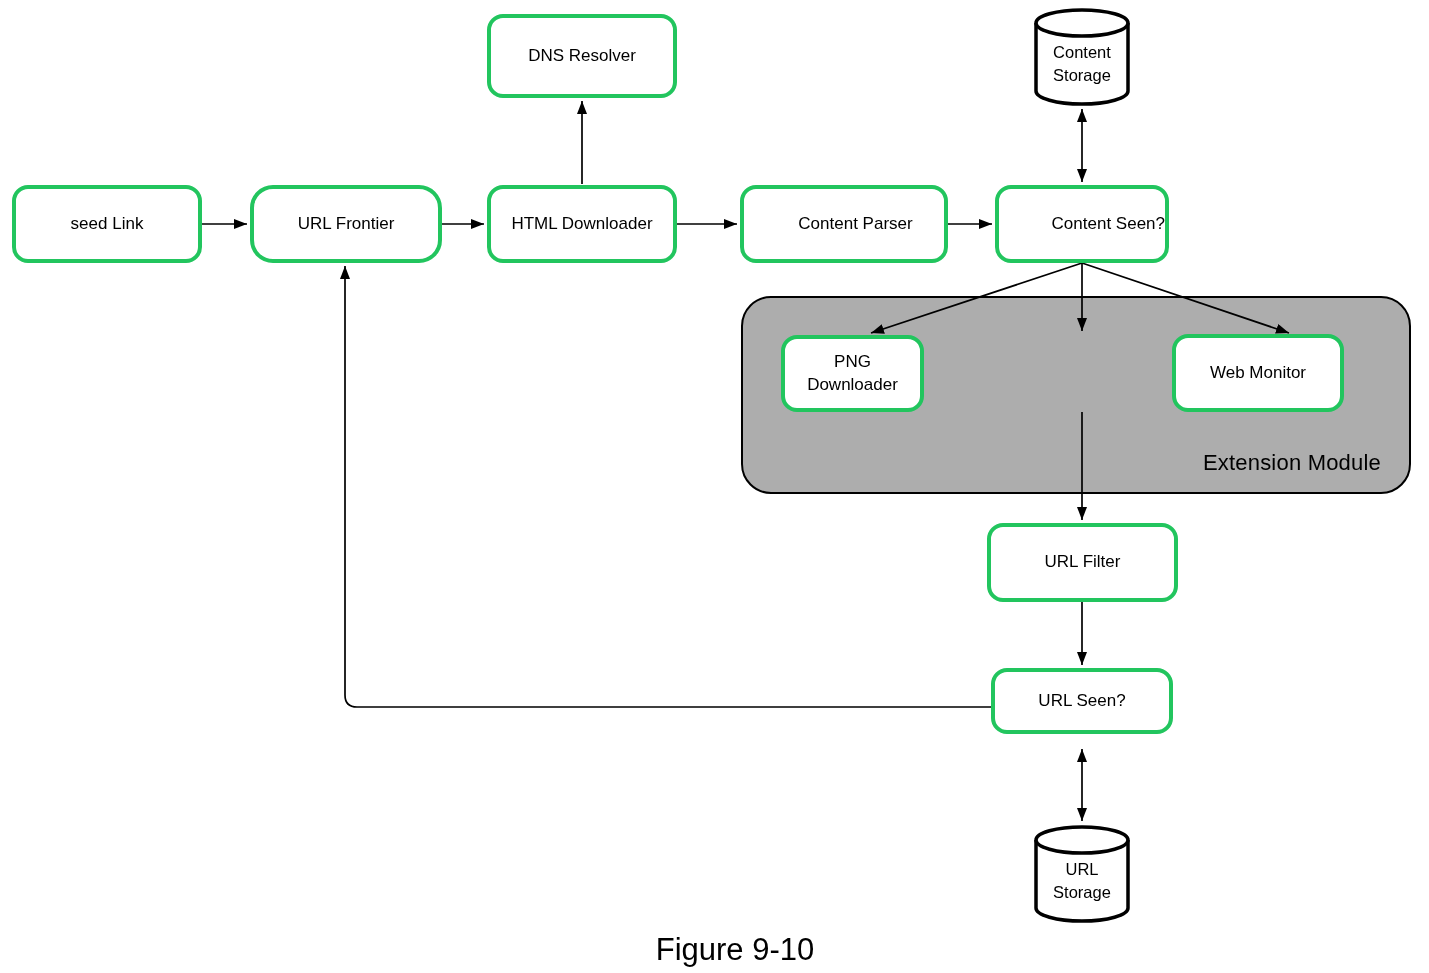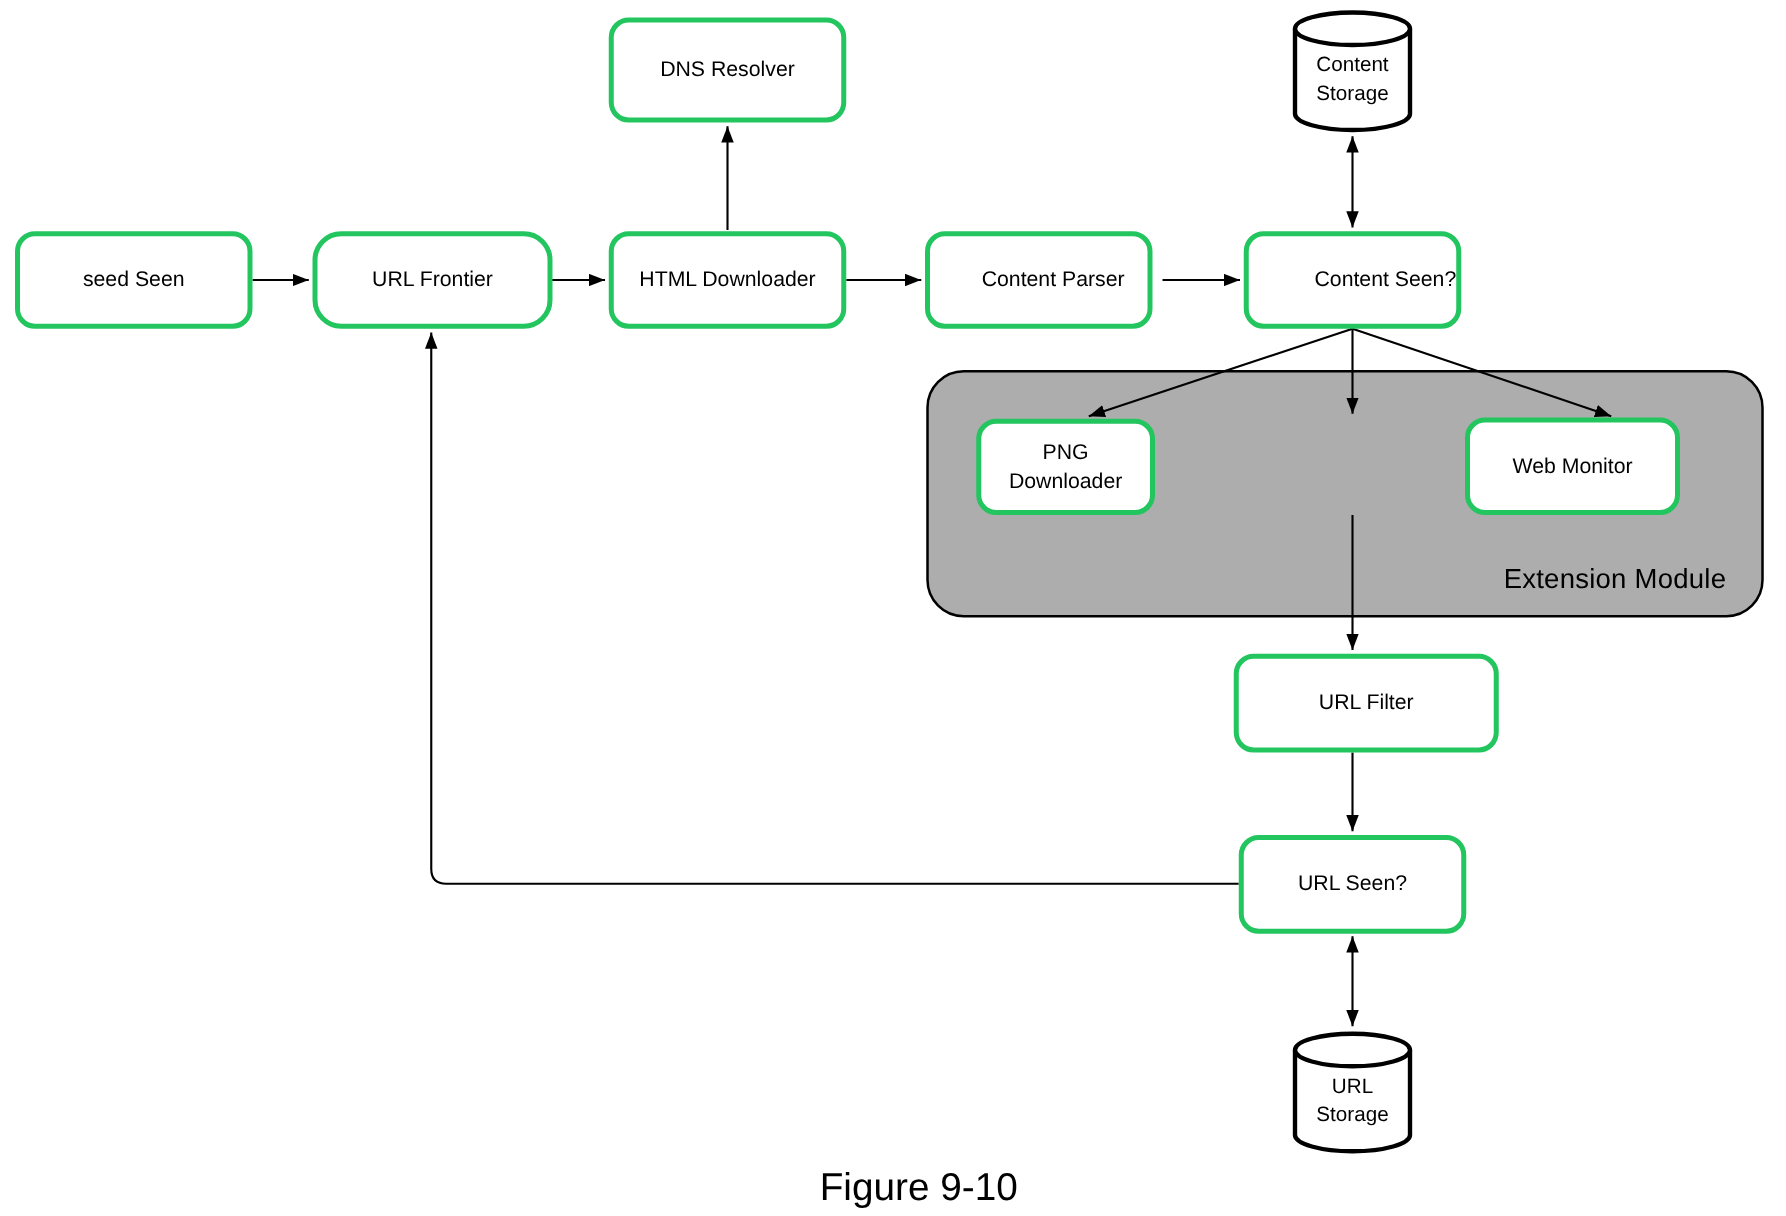--- a/index.html
+++ b/index.html
@@ -114,58 +114,58 @@
       <path d="M1082,263 L1082,331" marker-end="url(#arr)"></path>
       <path d="M1082,263 L1289,333" marker-end="url(#arr)"></path>
       <path d="M1082,412 L1082,520" marker-end="url(#arr)"></path>
       <path d="M1082,602 L1082,665" marker-end="url(#arr)"></path>
       <path d="M1082,749 L1082,821" marker-start="url(#arr)" marker-end="url(#arr)"></path>
       <path d="M991,707 L357,707 Q345,707 345,695 L345,266" marker-end="url(#arr)"></path>
     </g>
   </svg>
 
   <div class="node" style="left:12px; top:185px; width:190px; height:78px;">
-    <span class="lbl">seed Seen</span>
+    <span class="lbl">seed Link</span>
   </div>
 
   <div class="node" style="left:250px; top:185px; width:192px; height:78px;border-radius:23px;">
     <span class="lbl">URL Frontier</span>
   </div>
 
   <div class="node" style="left:487px; top:14px; width:190px; height:84px;">
     <span class="lbl">DNS Resolver</span>
   </div>
 
   <div class="node" style="left:487px; top:185px; width:190px; height:78px;">
     <span class="lbl">HTML Downloader</span>
   </div>
 
-  <div class="node" style="left:740px; top:185px; width:182px; height:78px;padding-left:23px;">
+  <div class="node" style="left:740px; top:185px; width:208px; height:78px;padding-left:23px;">
     <span class="lbl">Content Parser</span>
   </div>
 
   <div class="node" style="left:995px; top:185px; width:174px; height:78px;justify-content:flex-end;">
     <span class="lbl">Content Seen?</span>
   </div>
 
   <div class="node" style="left:781px; top:335px; width:143px; height:77px;">
     <span class="lbl">PNG
 Downloader</span>
   </div>
 
 
   <div class="node" style="left:1172px; top:334px; width:172px; height:78px;">
     <span class="lbl">Web Monitor</span>
   </div>
 
-  <div class="node" style="left:987px; top:523px; width:212px; height:79px;">
+  <div class="node" style="left:987px; top:523px; width:191px; height:79px;">
     <span class="lbl">URL Filter</span>
   </div>
 
-  <div class="node" style="left:991px; top:668px; width:182px; height:79px;">
+  <div class="node" style="left:991px; top:668px; width:182px; height:66px;">
     <span class="lbl">URL Seen?</span>
   </div>
 
   <div class="cyl" style="left:1033px; top:7px; width:98px; height:99px;">
     <svg width="98" height="99" viewBox="0 0 98 99">
       <path d="M3,16 L3,84 A46,13 0 0 0 95,84 L95,16" fill="#ffffff" stroke="#000000" stroke-width="3.5"></path>
       <ellipse cx="49" cy="16" rx="46" ry="13" fill="#ffffff" stroke="#000000" stroke-width="3.5"></ellipse>
     </svg>
     <span class="cyl-lbl">Content
 Storage</span>

